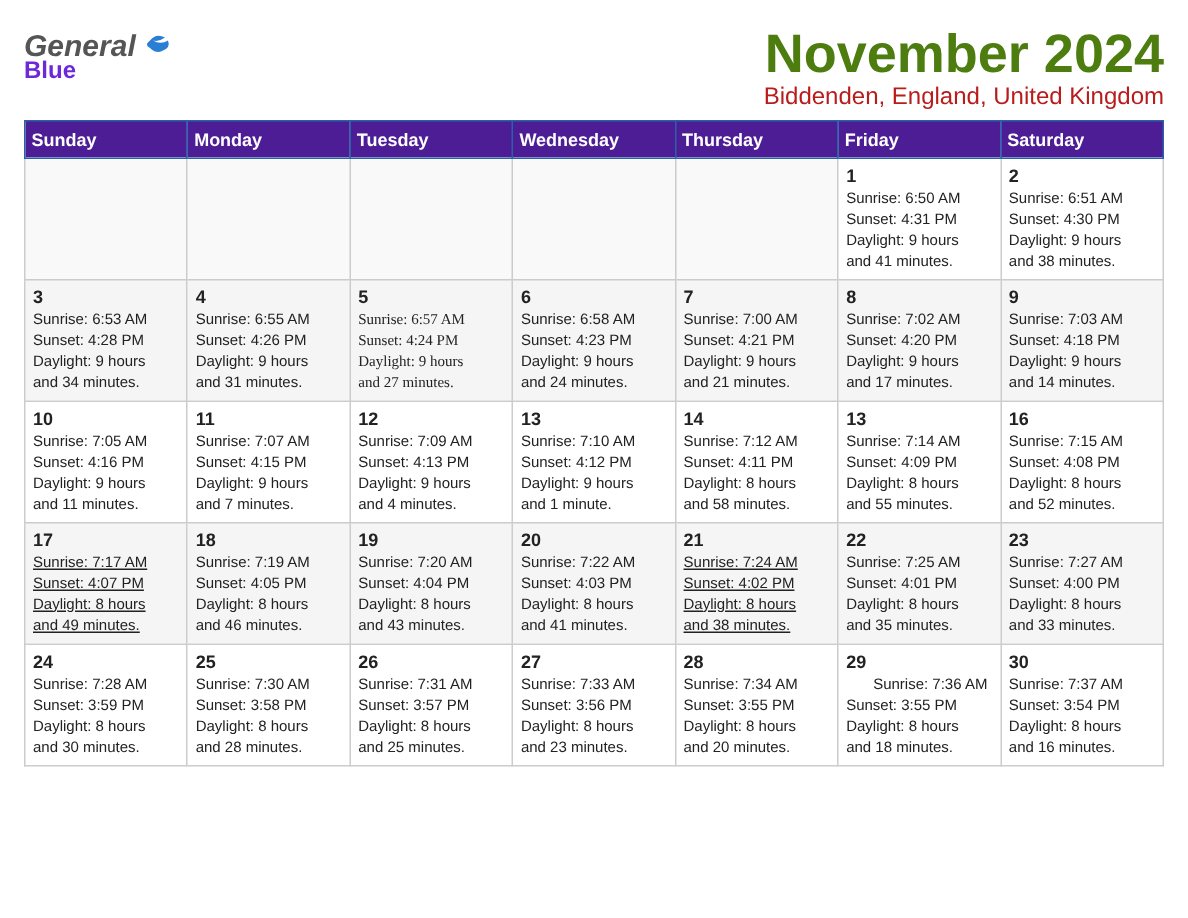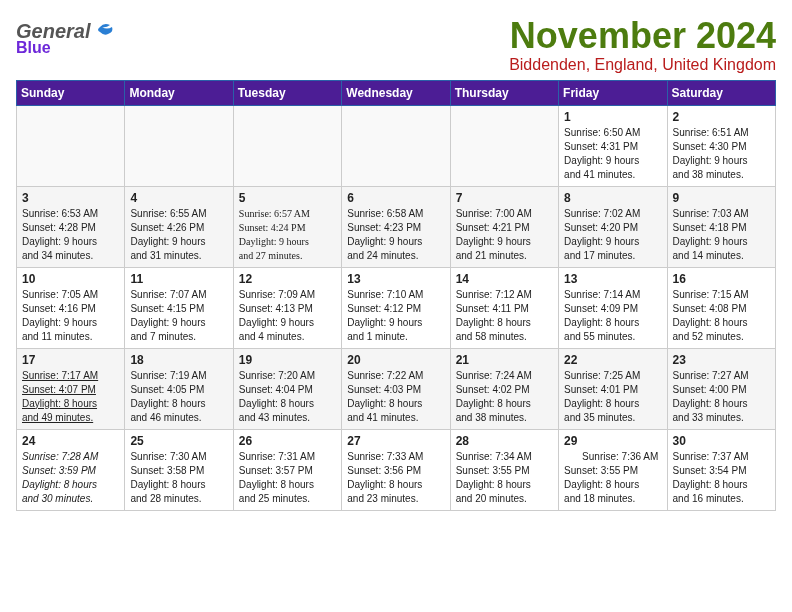--- a/index.html
+++ b/index.html
@@ -199,35 +199,35 @@
 Daylight: 8 hours
 and 46 minutes.</span></td>
         <td><span class="day-num">19</span><span class="day-info" style="white-space: pre-line;">Sunrise: 7:20 AM
 Sunset: 4:04 PM
 Daylight: 8 hours
 and 43 minutes.</span></td>
         <td><span class="day-num">20</span><span class="day-info" style="white-space: pre-line;">Sunrise: 7:22 AM
 Sunset: 4:03 PM
 Daylight: 8 hours
 and 41 minutes.</span></td>
-        <td><span class="day-num">21</span><span class="day-info" style="white-space: pre-line;">Sunrise: 7:24 AM
+        <td><span class="day-num">21</span><span class="day-info" style="white-space: pre-line; text-decoration: underline;">Sunrise: 7:24 AM
 Sunset: 4:02 PM
 Daylight: 8 hours
 and 38 minutes.</span></td>
         <td><span class="day-num">22</span><span class="day-info" style="white-space: pre-line;">Sunrise: 7:25 AM
 Sunset: 4:01 PM
 Daylight: 8 hours
 and 35 minutes.</span></td>
         <td><span class="day-num">23</span><span class="day-info" style="white-space: pre-line;">Sunrise: 7:27 AM
 Sunset: 4:00 PM
 Daylight: 8 hours
 and 33 minutes.</span></td>
       </tr>
       <tr>
-        <td><span class="day-num">24</span><span class="day-info" style="white-space: pre-line; font-style: italic;">Sunrise: 7:28 AM
+        <td><span class="day-num">24</span><span class="day-info" style="white-space: pre-line;">Sunrise: 7:28 AM
 Sunset: 3:59 PM
 Daylight: 8 hours
 and 30 minutes.</span></td>
         <td><span class="day-num">25</span><span class="day-info" style="white-space: pre-line;">Sunrise: 7:30 AM
 Sunset: 3:58 PM
 Daylight: 8 hours
 and 28 minutes.</span></td>
         <td><span class="day-num">26</span><span class="day-info" style="white-space: pre-line;">Sunrise: 7:31 AM
 Sunset: 3:57 PM
 Daylight: 8 hours

